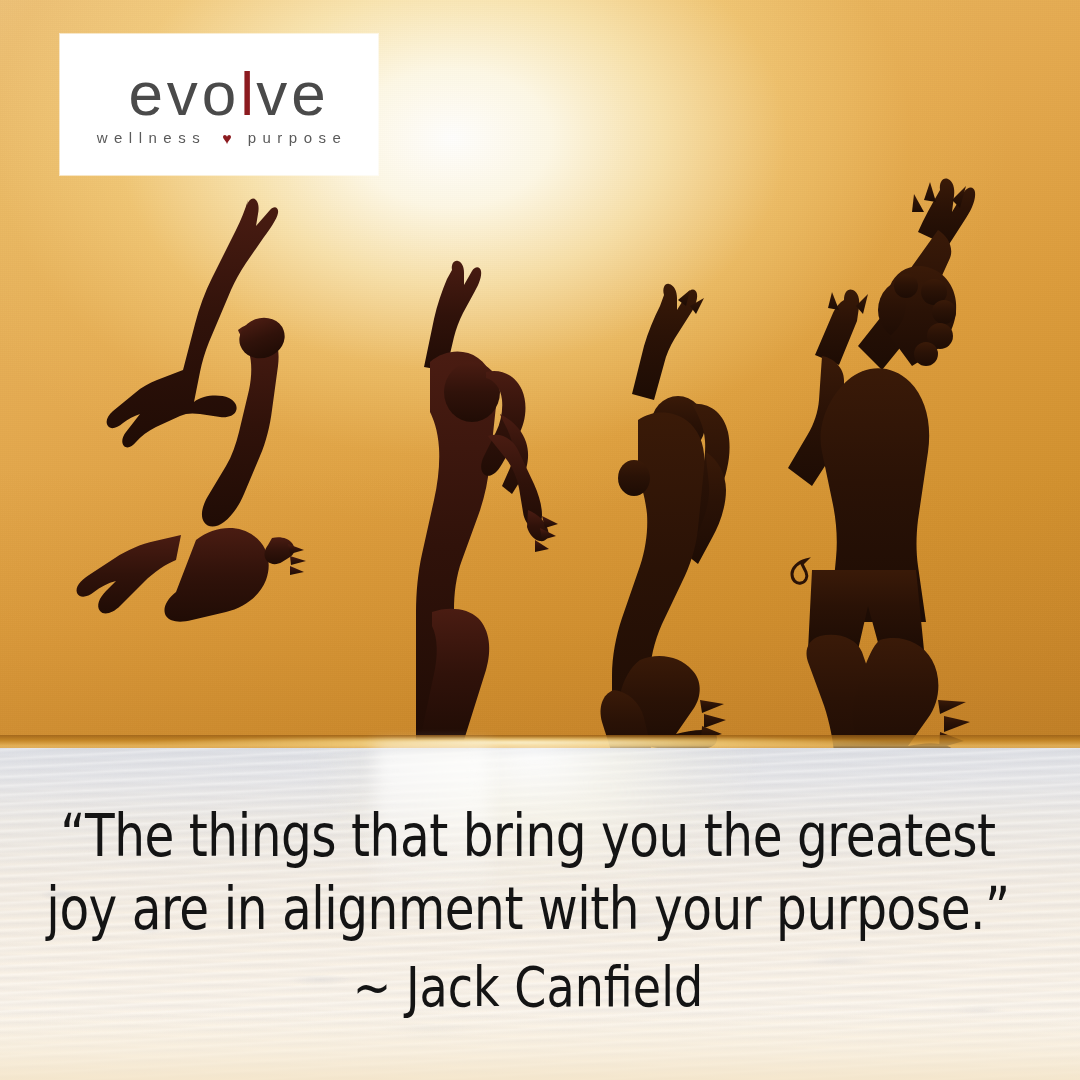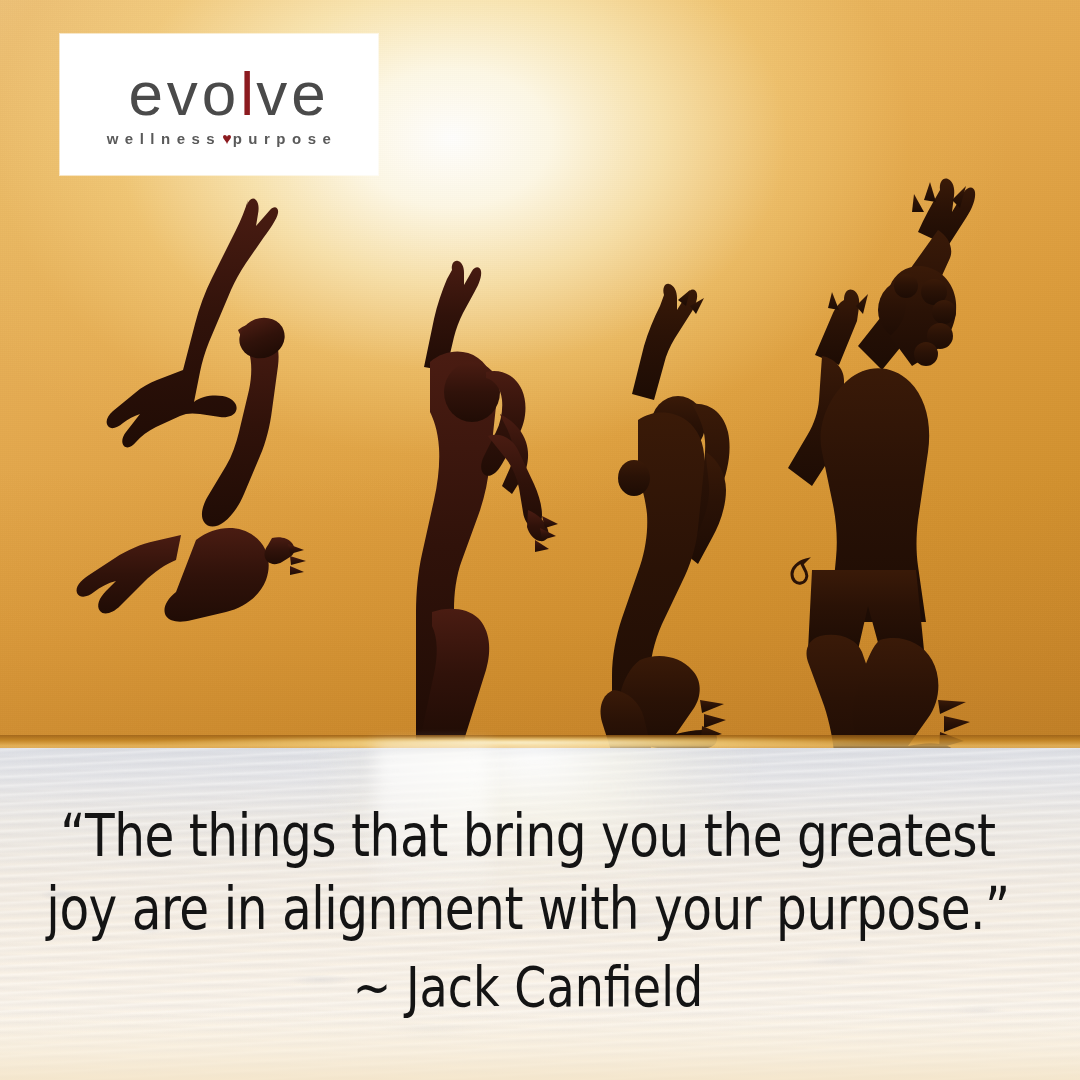--- a/index.html
+++ b/index.html
@@ -187,27 +187,27 @@
     margin-left: 16px;
   }
   .logo-word .bar {
     color: #8c1b20;
     font-weight: 400;
     letter-spacing: 2px;
   }
   .logo-tag {
     font-family: "Liberation Sans", sans-serif;
     font-size: 15px;
-    font-weight: 700;
+    font-weight: 400;
     letter-spacing: 6.5px;
     color: #5a5a5a;
     white-space: nowrap;
     display: flex;
-    align-items: flex-end;
-    gap: 1px;
+    align-items: flex-start;
+    gap: 16px;
     padding-left: 6px;
   }
   .logo-heart {
     color: #8c1b20;
     font-size: 16px;
     position: relative;
     top: 1px;
     letter-spacing: 0;
   }
 

